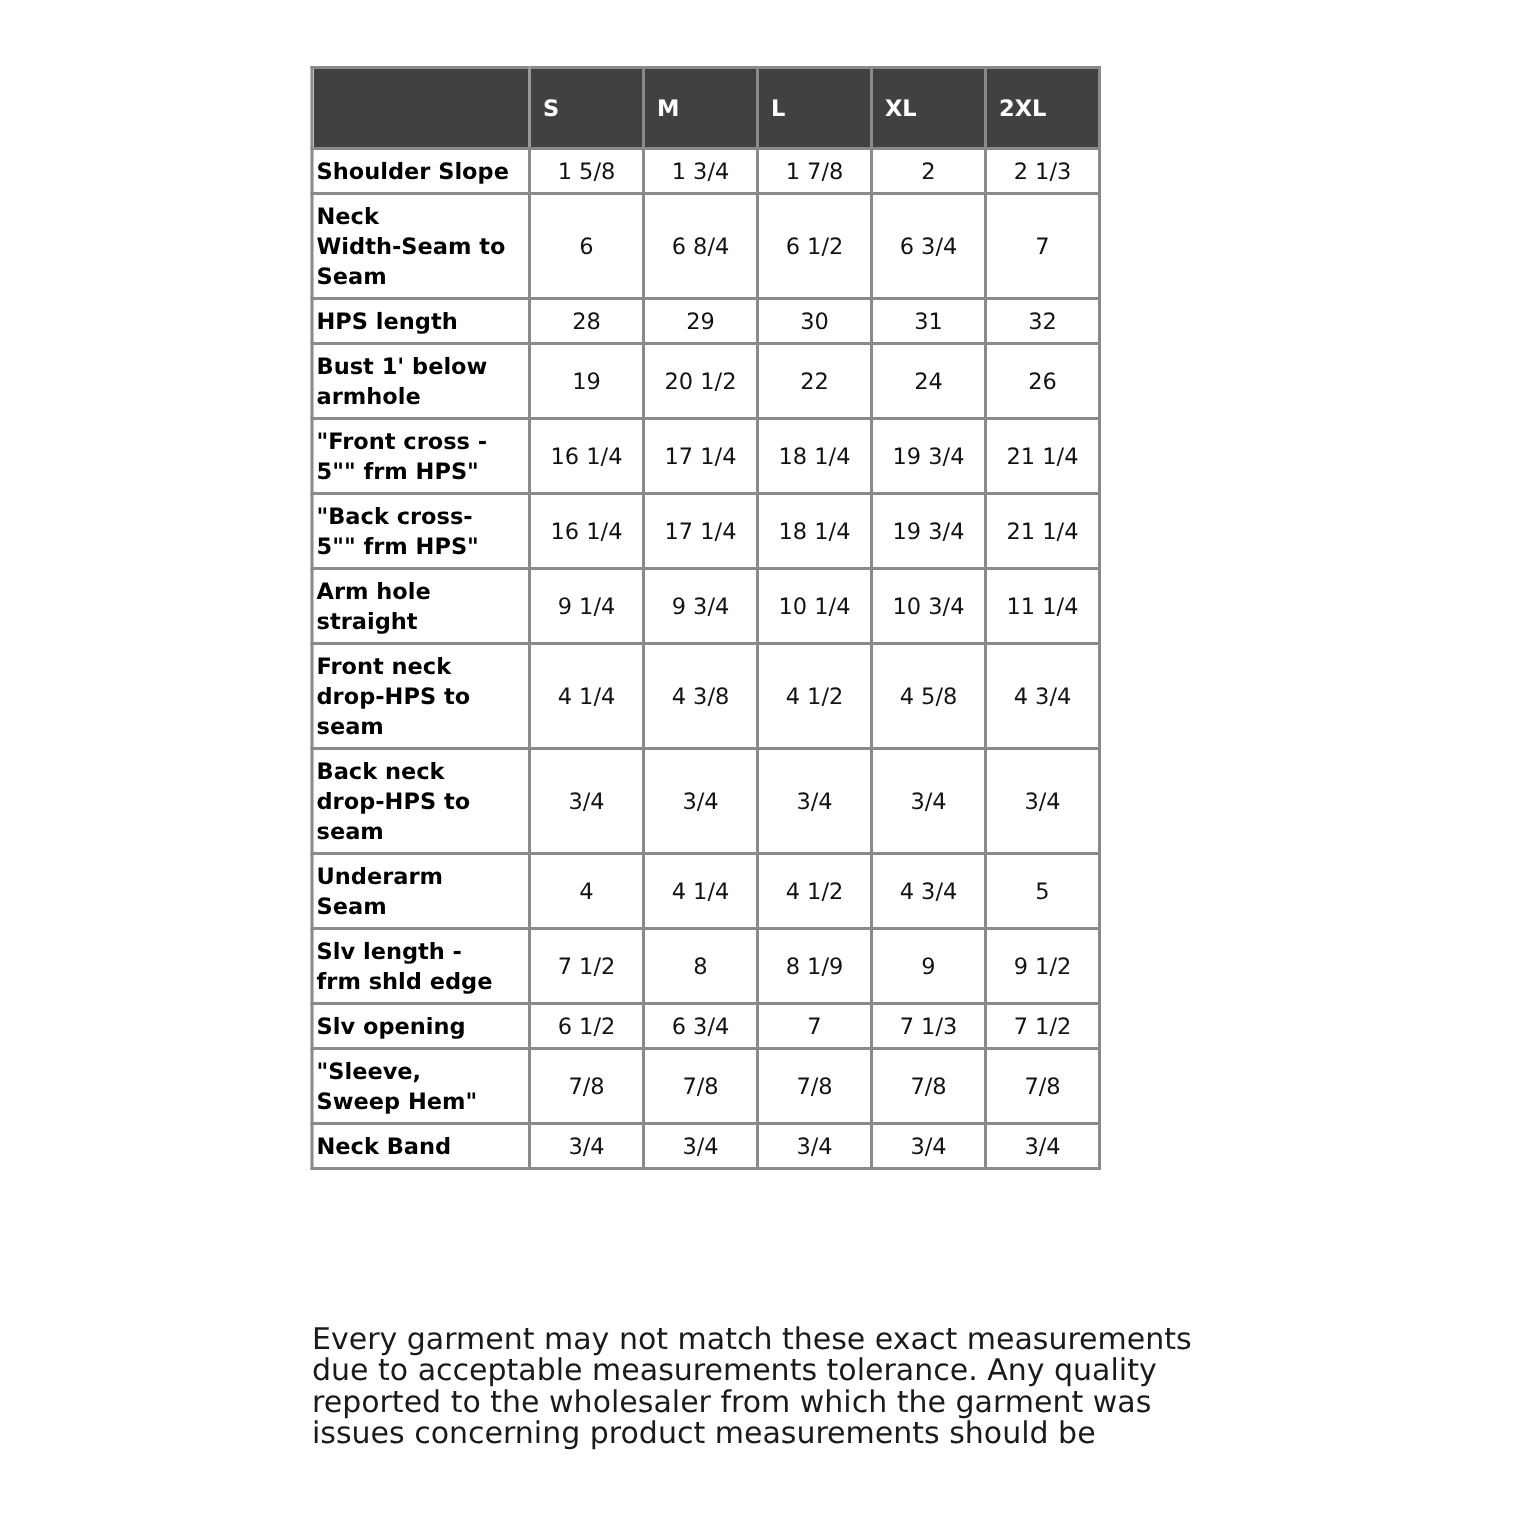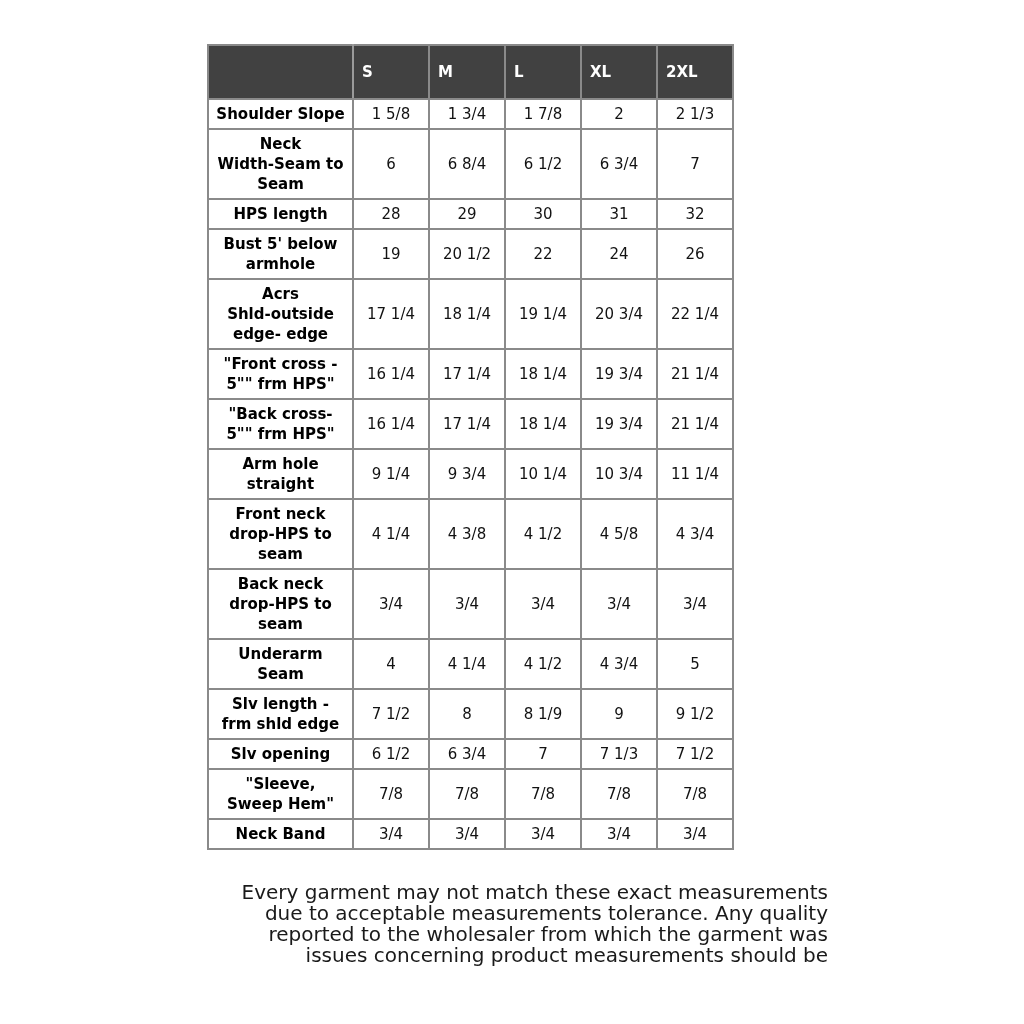--- a/index.html
+++ b/index.html
@@ -37,38 +37,37 @@
   .size-chart tbody td {
     background: #ffffff;
     vertical-align: middle;
     font-size: 15px;
     line-height: 20px;
     padding: 4px 2px;
   }
   td.label-cell {
     font-weight: bold;
     color: #000000;
-    text-align: center;
+    text-align: left;
     white-space: pre-line;
   }
   td.value-cell {
     color: #121212;
     text-align: center;
   }
 
   .tolerance-note {
     position: absolute;
     left: 208px;
     top: 882px;
     width: 620px;
     font-size: 20px;
     line-height: 21px;
     color: #1a1a1a;
     letter-spacing: 0px;
-    text-align: right;
   }
 </style>
 </head>
 <body>
 
 <div class="page">
 
   <div class="chart-wrap">
     <table class="size-chart">
       <colgroup>
@@ -110,37 +109,27 @@
           </tr>
           <tr>
             <td class="label-cell">HPS length</td>
             <td class="value-cell">28</td>
             <td class="value-cell">29</td>
             <td class="value-cell">30</td>
             <td class="value-cell">31</td>
             <td class="value-cell">32</td>
           </tr>
           <tr>
-            <td class="label-cell">Bust 5' below
+            <td class="label-cell">Bust 1' below
 armhole</td>
             <td class="value-cell">19</td>
             <td class="value-cell">20 1/2</td>
             <td class="value-cell">22</td>
             <td class="value-cell">24</td>
             <td class="value-cell">26</td>
-          </tr>
-          <tr>
-            <td class="label-cell">Acrs
-Shld-outside
-edge- edge</td>
-            <td class="value-cell">17 1/4</td>
-            <td class="value-cell">18 1/4</td>
-            <td class="value-cell">19 1/4</td>
-            <td class="value-cell">20 3/4</td>
-            <td class="value-cell">22 1/4</td>
           </tr>
           <tr>
             <td class="label-cell">"Front cross -
 5"" frm HPS"</td>
             <td class="value-cell">16 1/4</td>
             <td class="value-cell">17 1/4</td>
             <td class="value-cell">18 1/4</td>
             <td class="value-cell">19 3/4</td>
             <td class="value-cell">21 1/4</td>
           </tr>

